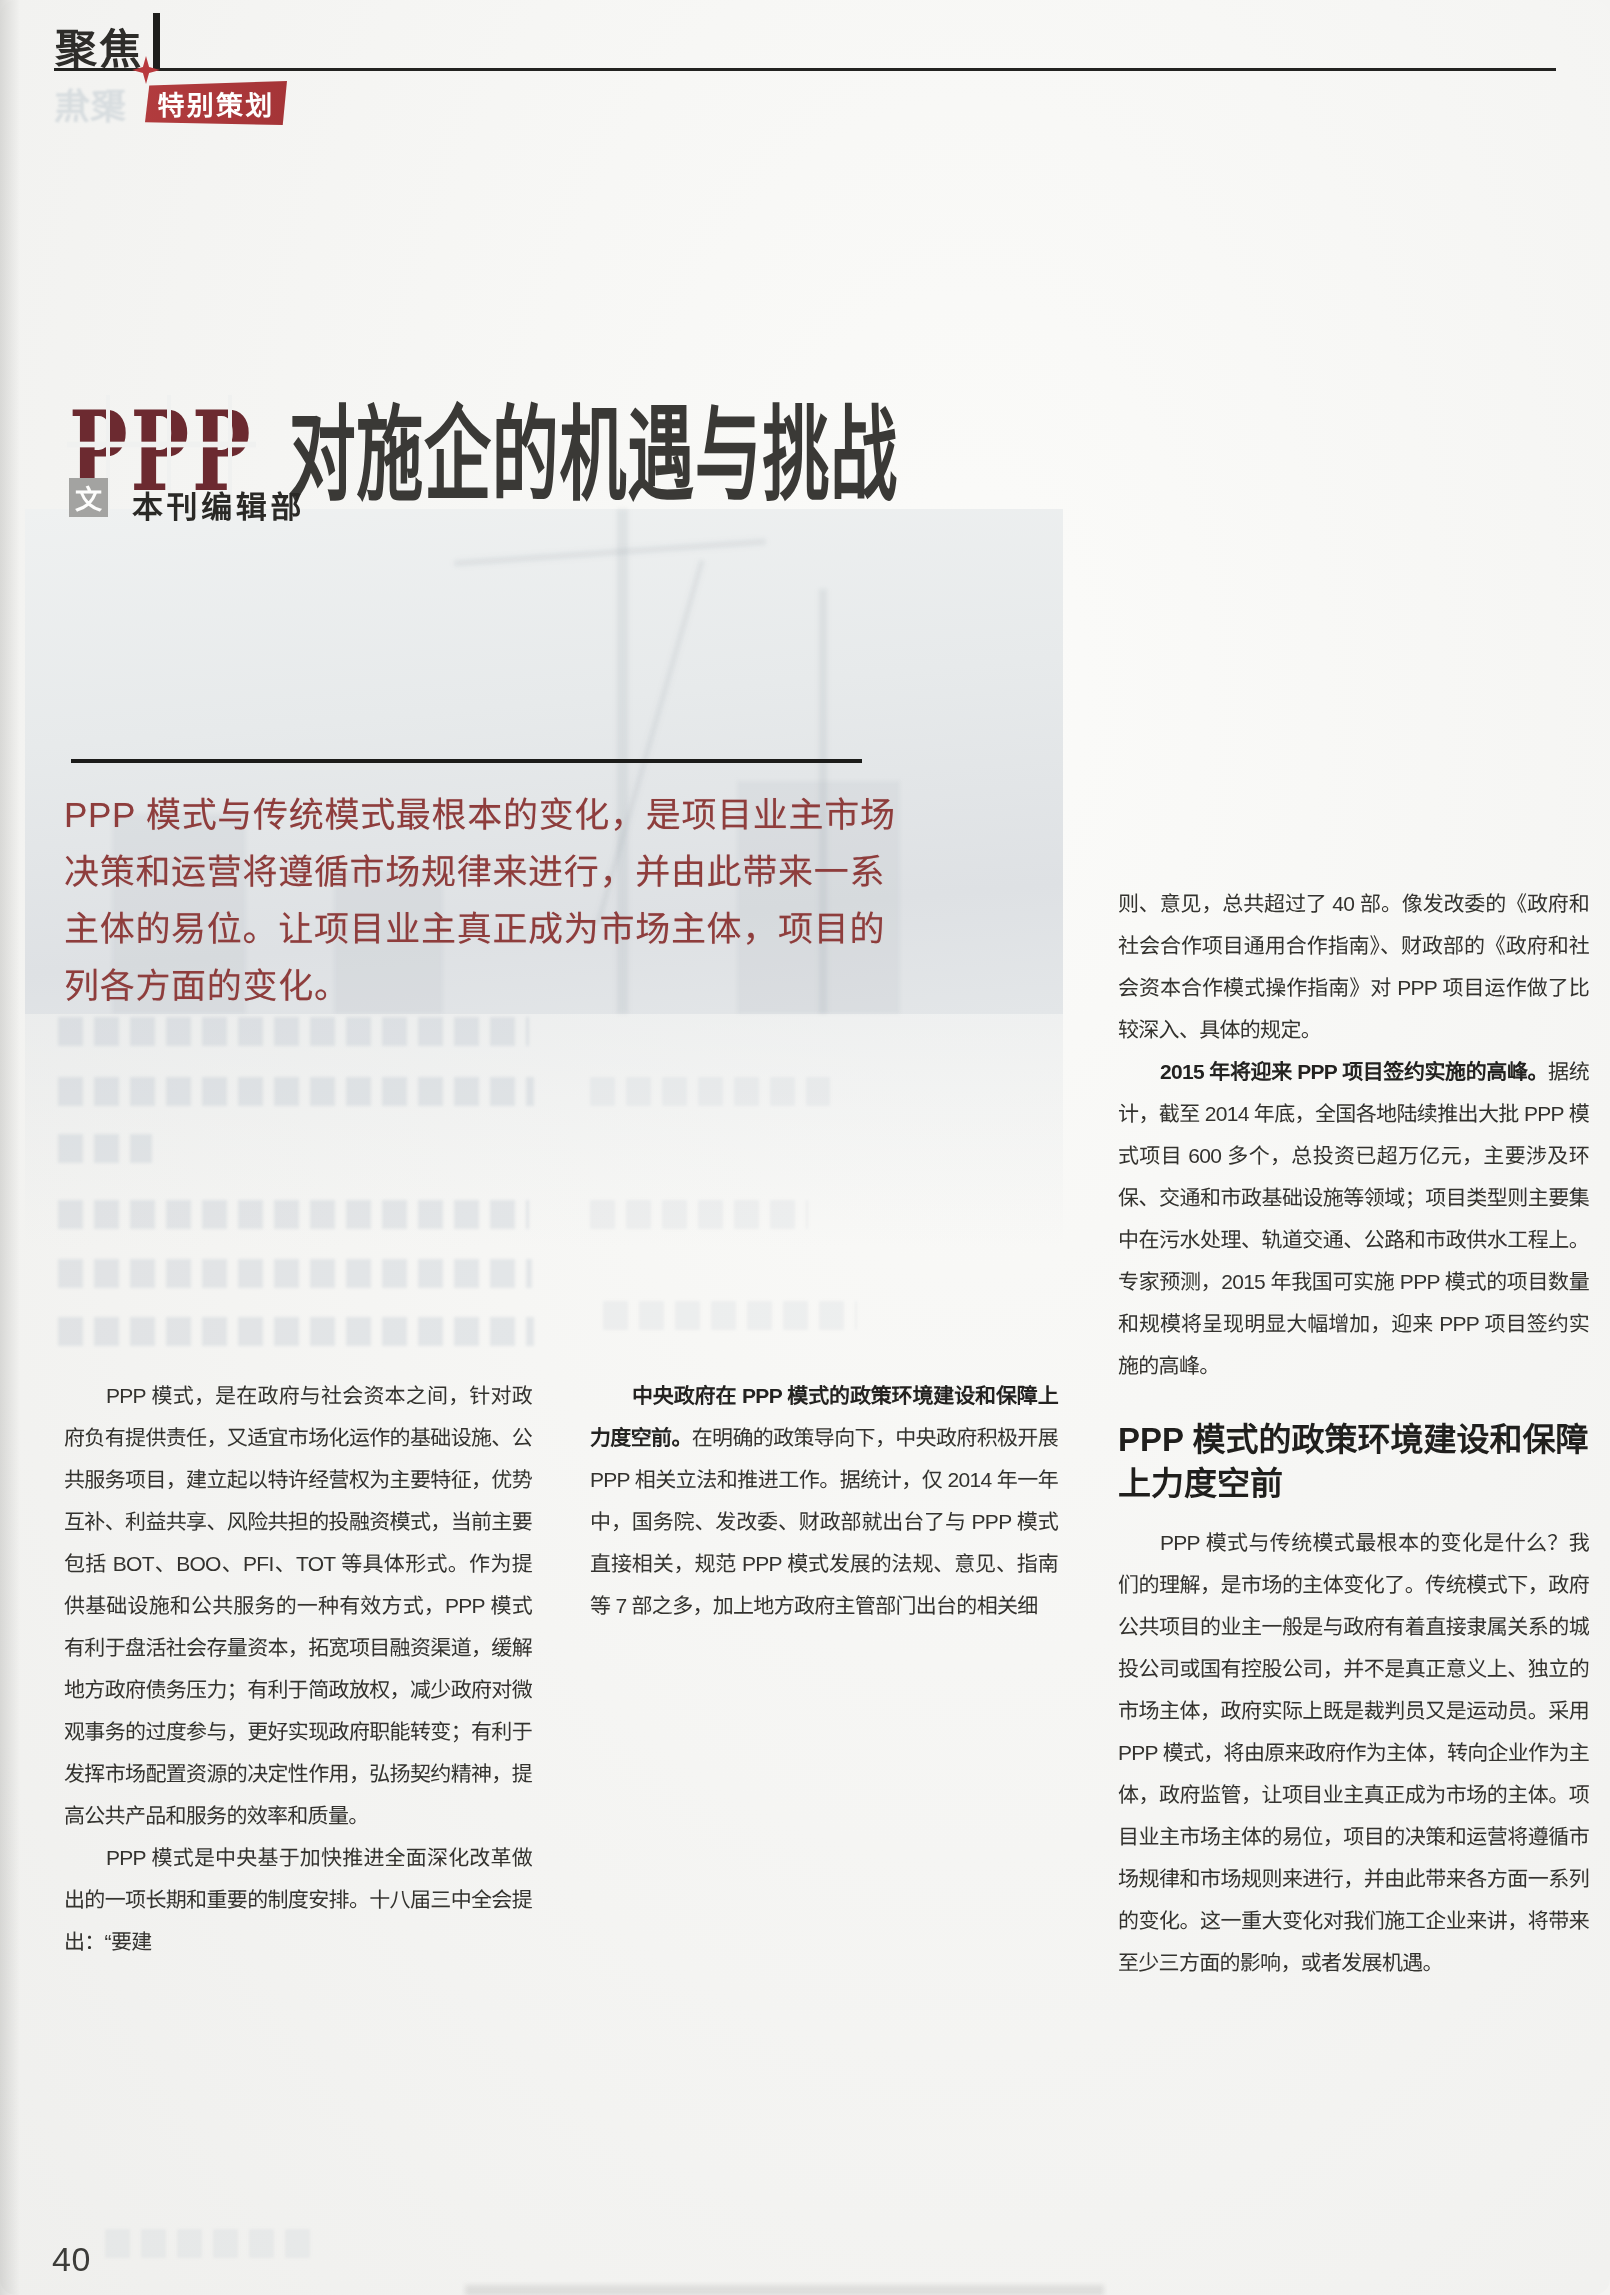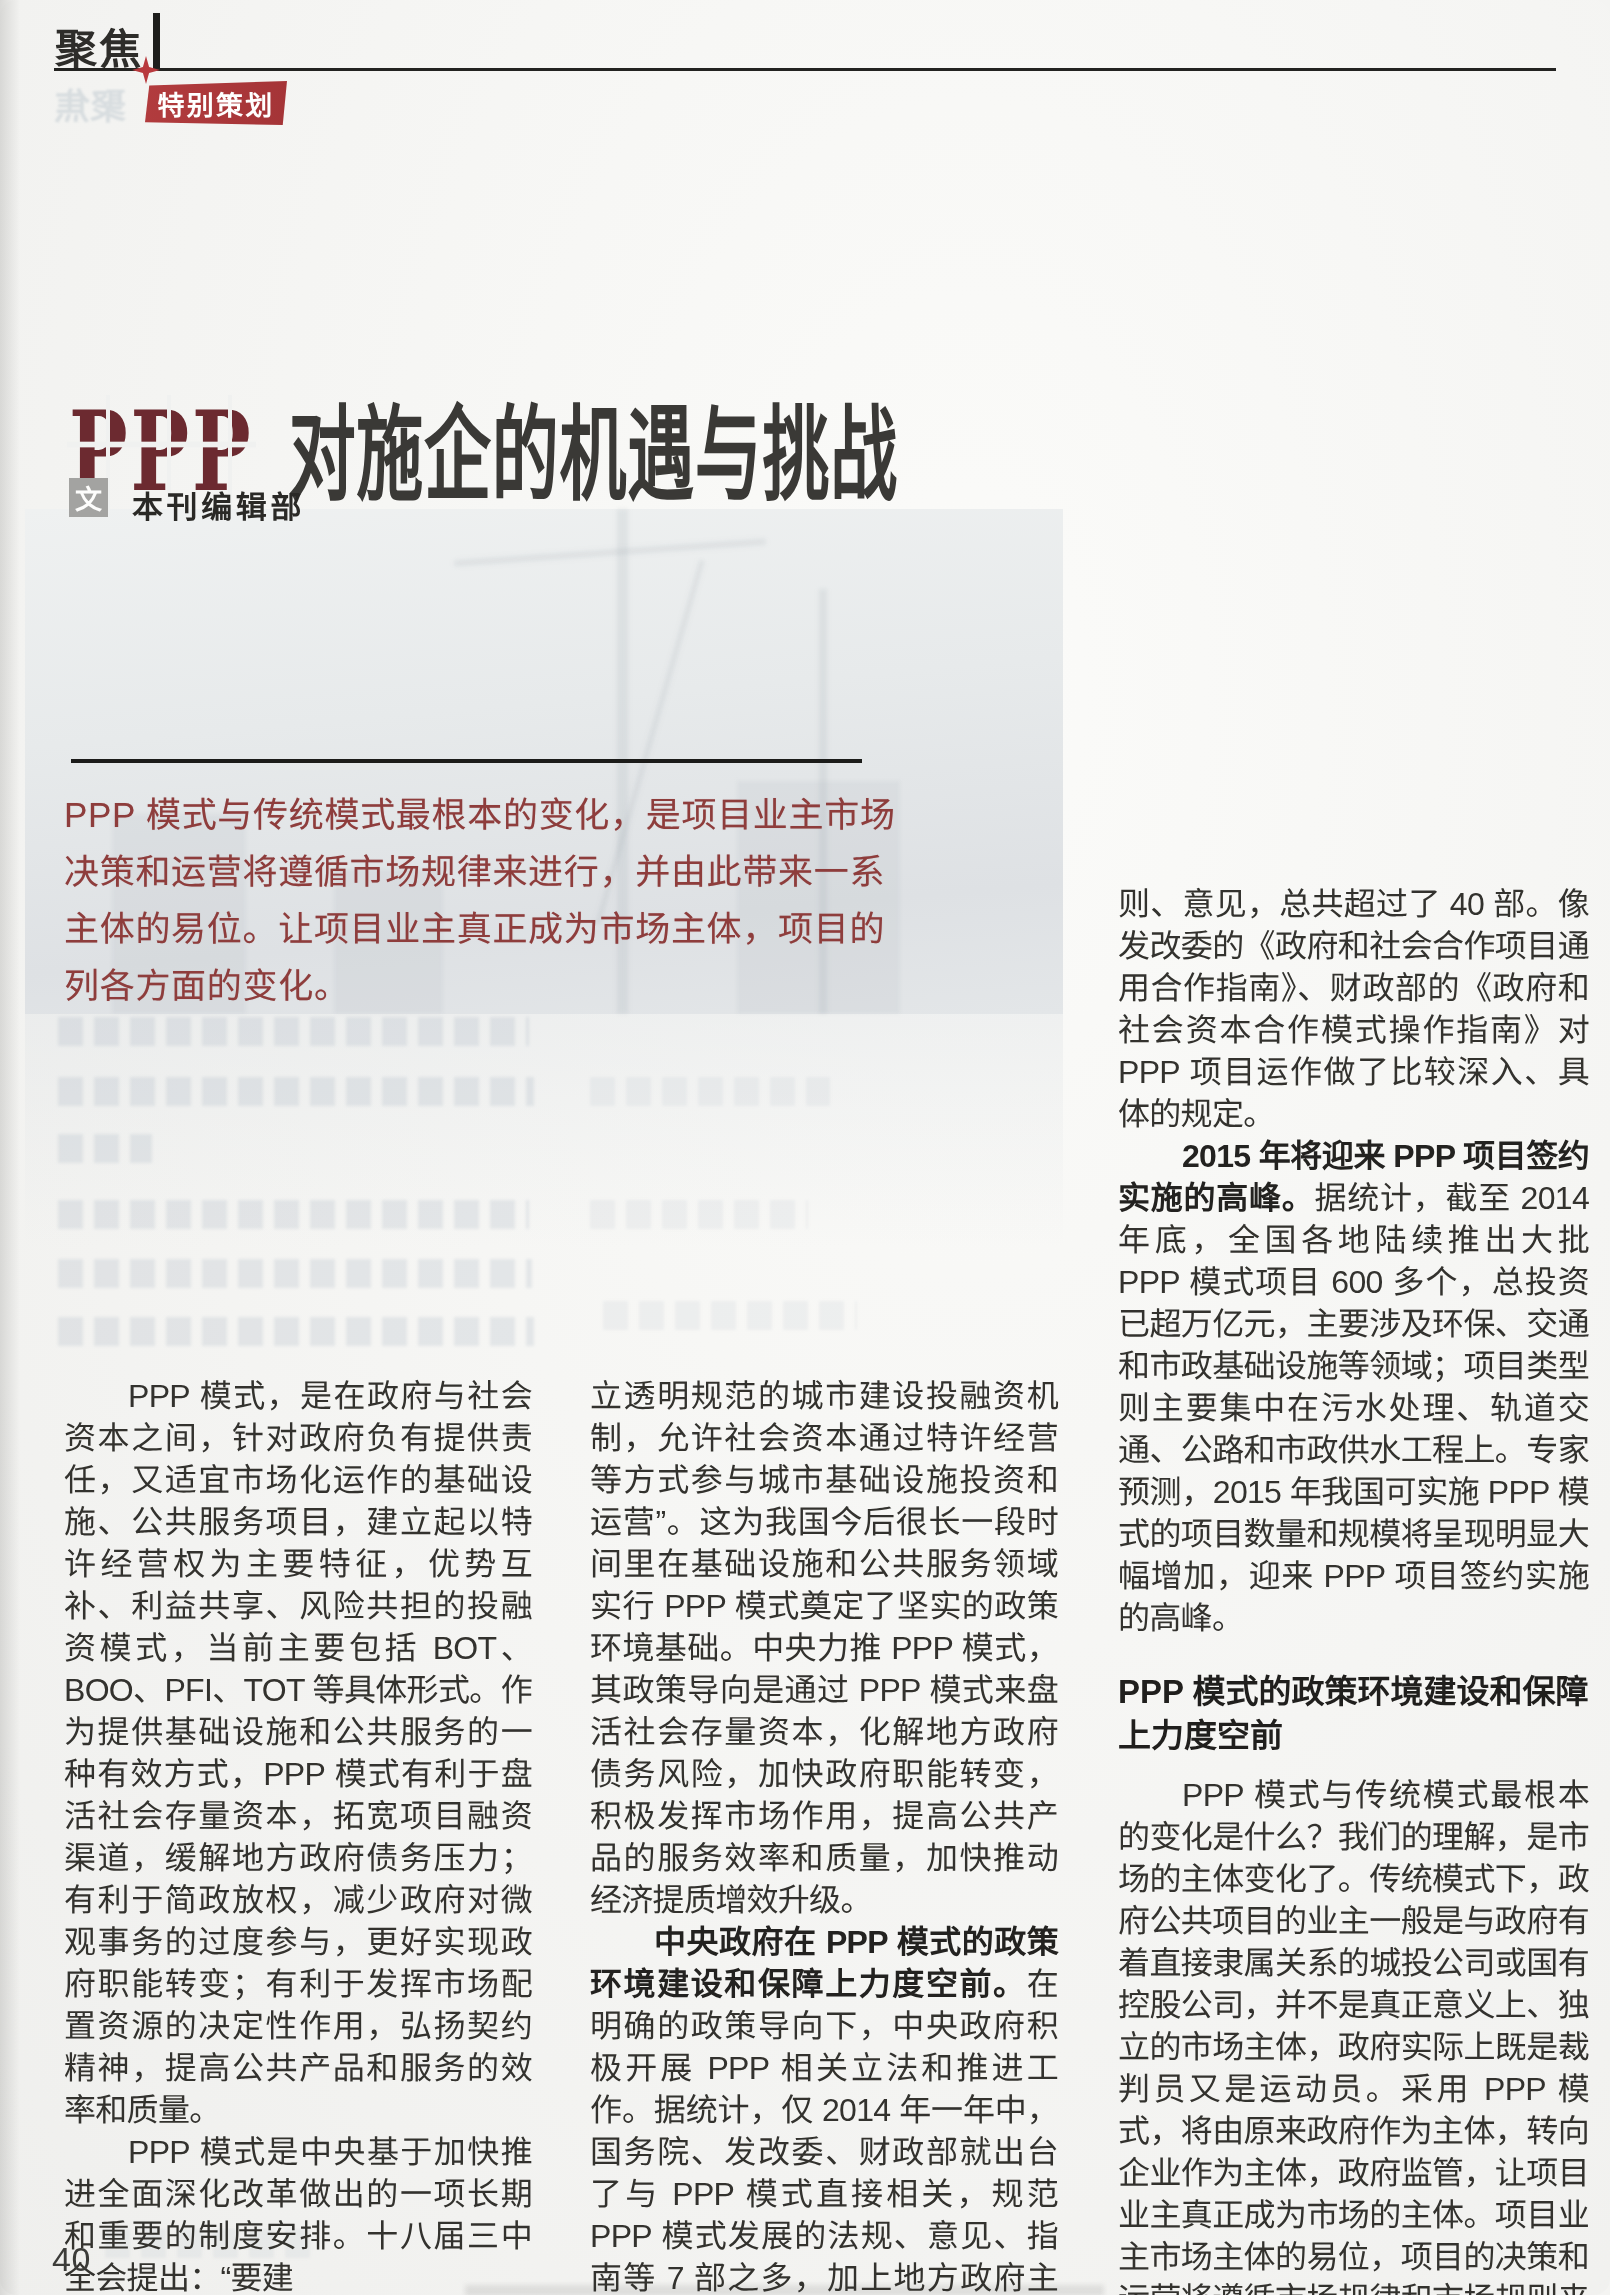--- a/index.html
+++ b/index.html
@@ -76,21 +76,21 @@
   
   .ghost-row{position:absolute;height:29px;filter:blur(1.5px);opacity:.5;
     background:repeating-linear-gradient(90deg,rgba(148,162,180,.38) 0 25px,rgba(148,162,180,0) 25px 36px);}
   .ghost-row.faint{opacity:.28;}
 
   
   .column{position:absolute;width:468px;}
   .col-0{left:64px;top:1375px;}
   .col-1{left:590px;top:1375px;}
   .col-2{left:1118px;top:883px;width:471px;}
-  .para{font-size:32px;line-height:42px;color:#33322e;text-align:justify;
+  .para{font-size:21px;line-height:42px;color:#33322e;text-align:justify;
     letter-spacing:-0.7px;margin:0;}
   .para.indent{text-indent:2em;}
   .para .b{font-weight:700;color:#232220;}
   .sub-heading{font-size:33px;line-height:44px;font-weight:800;color:#201f1d;
     letter-spacing:0;margin:30.5px 0 16px;}
 
   
   .page-number{position:absolute;left:52px;top:2216px;font-size:34px;color:#3c3c39;letter-spacing:0.7px;margin-top:24px;}
 </style>
 </head>
@@ -152,21 +152,20 @@
   <div class="ghost-row faint" style="left:590px;top:1077px;width:240px;"></div>
   <div class="ghost-row faint" style="left:590px;top:1200px;width:218px;"></div>
   <div class="ghost-row faint" style="left:603px;top:1301px;width:254px;"></div>
   <div class="ghost-row faint" style="left:105px;top:2229px;width:211px;"></div>
 
   <div class="column col-0">
       <div class="para indent"><span>PPP 模式，是在政府与社会资本之间，针对政府负有提供责任，又适宜市场化运作的基础设施、公共服务项目，建立起以特许经营权为主要特征，优势互补、利益共享、风险共担的投融资模式，当前主要包括 BOT、BOO、PFI、TOT 等具体形式。作为提供基础设施和公共服务的一种有效方式，PPP 模式有利于盘活社会存量资本，拓宽项目融资渠道，缓解地方政府债务压力；有利于简政放权，减少政府对微观事务的过度参与，更好实现政府职能转变；有利于发挥市场配置资源的决定性作用，弘扬契约精神，提高公共产品和服务的效率和质量。</span></div>
       <div class="para indent"><span>PPP 模式是中央基于加快推进全面深化改革做出的一项长期和重要的制度安排。十八届三中全会提出：“要建</span></div>
     </div>
   <div class="column col-1">
-      <div class="para"><span>立透明规范的城市建设投融资机制，允许社会资本通过特许经营等方式参与城市基础设施投资和运营”。这为我国今后很长一段时间里在基础设施和公共服务领域实行 PPP 模式奠定了坚实的政策环境基础。中央力推 PPP 模式，其政策导向是通过 PPP 模式来盘活社会存量资本，化解地方政府债务风险，加快政府职能转变，积极发挥市场作用，提高公共产品的服务效率和质量，加快推动经济提质增效升级。</span></div>
       <div class="para indent"><span class="b">中央政府在 PPP 模式的政策环境建设和保障上力度空前。</span><span>在明确的政策导向下，中央政府积极开展 PPP 相关立法和推进工作。据统计，仅 2014 年一年中，国务院、发改委、财政部就出台了与 PPP 模式直接相关，规范 PPP 模式发展的法规、意见、指南等 7 部之多，加上地方政府主管部门出台的相关细</span></div>
     </div>
   <div class="column col-2">
       <div class="para"><span>则、意见，总共超过了 40 部。像发改委的《政府和社会合作项目通用合作指南》、财政部的《政府和社会资本合作模式操作指南》对 PPP 项目运作做了比较深入、具体的规定。</span></div>
       <div class="para indent"><span class="b">2015 年将迎来 PPP 项目签约实施的高峰。</span><span>据统计，截至 2014 年底，全国各地陆续推出大批 PPP 模式项目 600 多个，总投资已超万亿元，主要涉及环保、交通和市政基础设施等领域；项目类型则主要集中在污水处理、轨道交通、公路和市政供水工程上。专家预测，2015 年我国可实施 PPP 模式的项目数量和规模将呈现明显大幅增加，迎来 PPP 项目签约实施的高峰。</span></div>
       <div class="sub-heading"><span>PPP 模式的政策环境建设和保障上力度空前</span></div>
       <div class="para indent"><span>PPP 模式与传统模式最根本的变化是什么？我们的理解，是市场的主体变化了。传统模式下，政府公共项目的业主一般是与政府有着直接隶属关系的城投公司或国有控股公司，并不是真正意义上、独立的市场主体，政府实际上既是裁判员又是运动员。采用 PPP 模式，将由原来政府作为主体，转向企业作为主体，政府监管，让项目业主真正成为市场的主体。项目业主市场主体的易位，项目的决策和运营将遵循市场规律和市场规则来进行，并由此带来各方面一系列的变化。这一重大变化对我们施工企业来讲，将带来至少三方面的影响，或者发展机遇。</span></div>
     </div>
 
   <div class="page-number">40</div>

